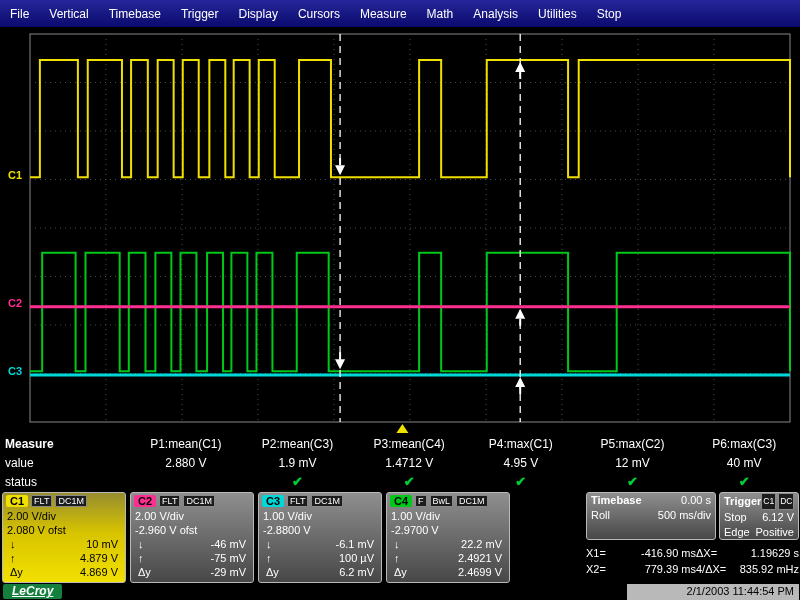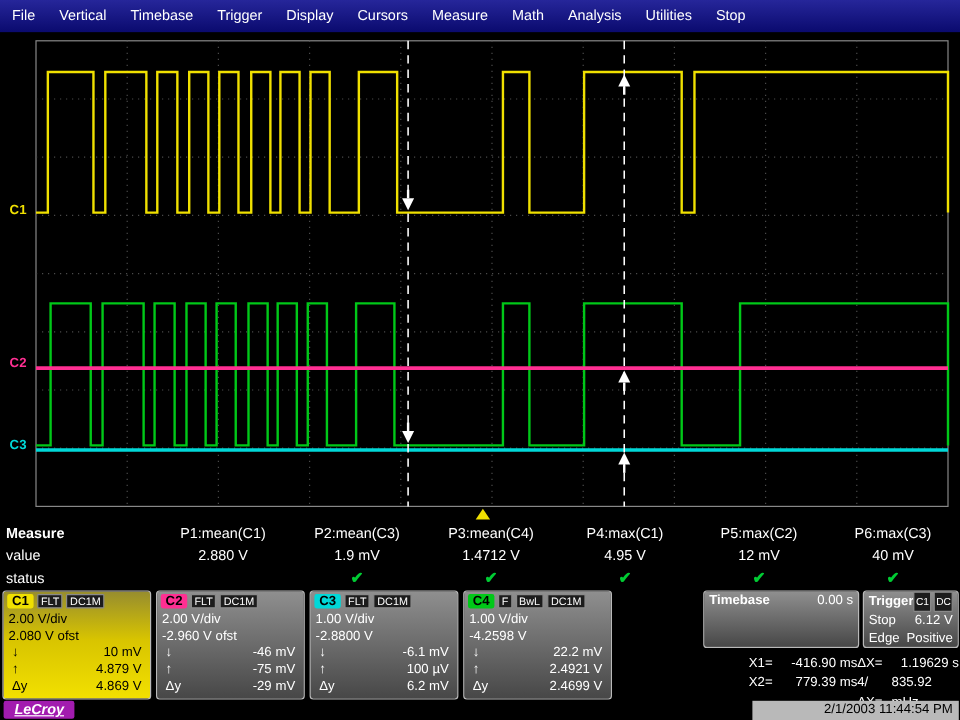--- a/index.html
+++ b/index.html
@@ -6,21 +6,21 @@
   html, body { background: #000; }
   #screen {
     position: relative; width: 800px; height: 600px;
     background: #000; overflow: hidden;
     font-family: "Liberation Sans", sans-serif;
   }
   
   .menubar {
     position: absolute; top: 0; left: 0; width: 800px; height: 28px;
     background: linear-gradient(#26269a, #0a0a6e);
-    display: flex; align-items: flex-end;
+    display: flex; align-items: center;
     border-bottom: 1px solid #000;
   }
   .menu-item { color: #fff; font-size: 12px; padding: 0 10px; line-height: 28px; cursor: default; }
   
   .scope { position: absolute; top: 28px; left: 0; width: 800px; height: 406px; background: #000; }
   .ch-label { position: absolute; font-size: 11px; font-weight: bold; }
   
   .measure {
     position: absolute; top: 434px; left: 0; width: 800px; height: 57px;
     display: grid; grid-template-columns: 130px repeat(6, 1fr);
@@ -54,28 +54,28 @@
     background: linear-gradient(#8f8f8f, #474747); color: #fff; font-size: 11px;
   }
   #timebase-box { top: 492px; left: 586px; width: 130px; height: 48px; }
   #trigger-box  { top: 492px; left: 719px; width: 80px;  height: 48px; }
   .ib-row { display: flex; justify-content: space-between; align-items: center; padding: 0 4px; line-height: 15px; }
   .ib-title { font-weight: bold; }
   .chips { display: flex; gap: 2px; }
   #trigger-box .ch-badge { font-size: 8.5px; padding: 0 1px; }
   
   .cursor-readout { position: absolute; top: 545px; left: 586px; width: 213px; color: #fff; font-size: 11px; }
-  .cr-row { display: flex; line-height: 16px; margin-left: 38px; }
+  .cr-row { display: flex; line-height: 16px; }
   .cr-cell { display: flex; justify-content: space-between; }
   .cr-c1 { width: 110px; }
   .cr-c2 { width: 103px; }
   
   .logo {
     position: absolute; left: 3px; top: 584px;
-    background: #a21caf; color: #fff; font-style: italic; font-weight: bold;
+    background: #15803d; color: #fff; font-style: italic; font-weight: bold;
     font-size: 12px; text-decoration: underline; padding: 0 9px;
     border-radius: 2px; line-height: 15px;
   }
   .datetime {
     position: absolute; right: 1px; top: 584px; width: 172px; height: 20px;
     background: #b9b9b9; color: #000; font-size: 11px;
     text-align: right; padding: 1px 5px;
   }
 </style>
 </head>
@@ -234,40 +234,44 @@
     </div>
 
     <div class="chbox">
       <div class="ch-head">
         <span class="ch-id" style="background: rgb(0, 200, 24); text-align: right;">C4</span>
         <span class="ch-badge">F</span>
         <span class="ch-badge">BwL</span>
         <span class="ch-badge">DC1M</span>
       </div>
       <div class="ch-line">1.00 V/div</div>
-      <div class="ch-line">-4.2598 V</div>
+      <div class="ch-line">-2.9700 V</div>
       <div class="ch-kv">
         <span>↓</span>
         <span>22.2 mV</span>
       </div>
       <div class="ch-kv">
         <span>↑</span>
         <span>2.4921 V</span>
       </div>
       <div class="ch-kv">
         <span>Δy</span>
         <span>2.4699 V</span>
       </div>
     </div>
   </div>
 
   <div class="infobox" id="timebase-box">
     <div class="ib-row">
       <span class="ib-title">Timebase</span>
       <span>0.00 s</span>
+    </div>
+    <div class="ib-row">
+      <span>Roll</span>
+      <span>500 ms/div</span>
     </div>
   </div>
 
   <div class="infobox" id="trigger-box">
     <div class="ib-row">
       <span class="ib-title">Trigger</span>
       <span class="chips">
         <span class="ch-badge">C1</span>
         <span class="ch-badge">DC</span>
       </span>

